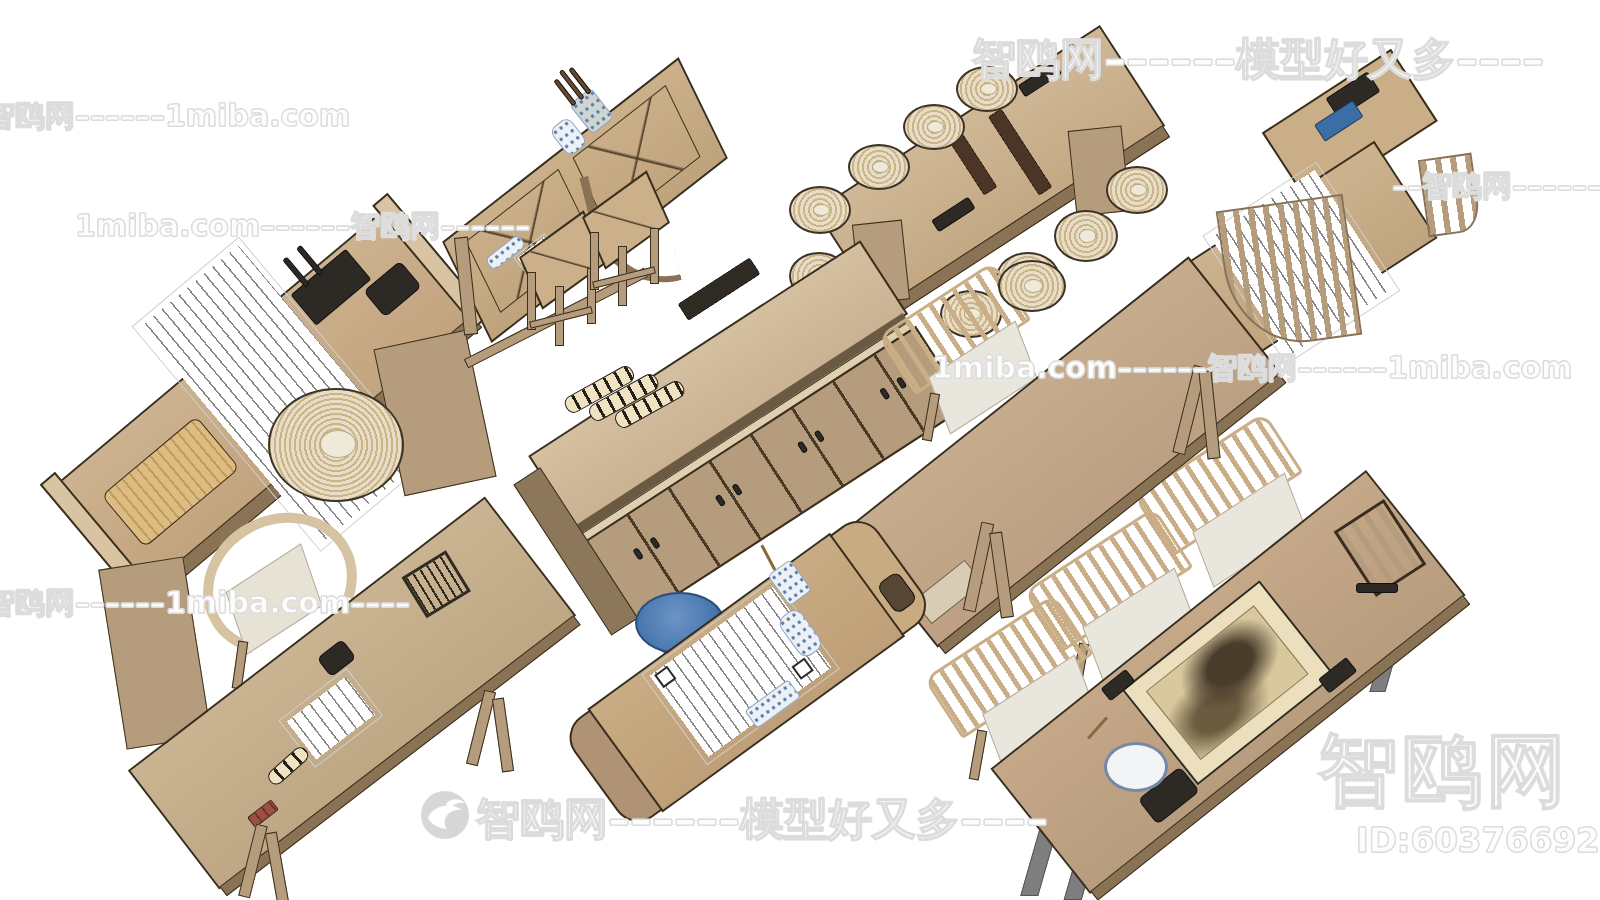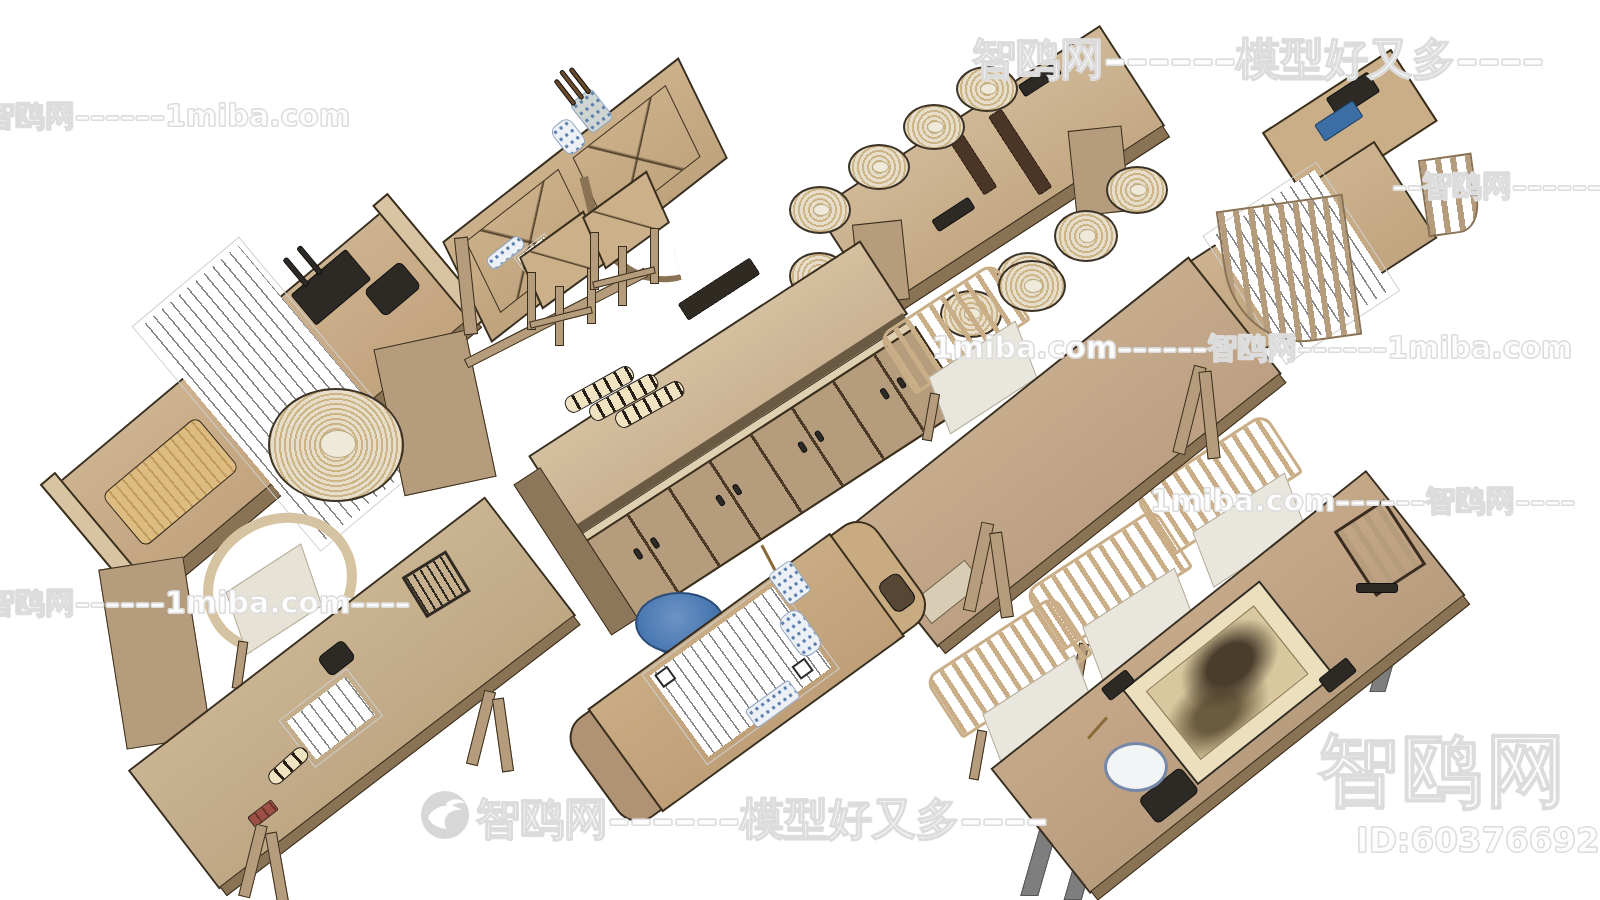--- a/index.html
+++ b/index.html
@@ -30,21 +30,21 @@
   .chaircushion{position:absolute;background:#e9e6de;border:1px solid #b4ab97;}
   
   .wm{position:absolute;white-space:nowrap;color:rgba(255,255,255,.93);font-weight:700;z-index:50;
       -webkit-text-stroke:1px var(--watermark);
       text-shadow:1px 0 0 var(--watermark),-1px 0 0 var(--watermark),0 1px 0 var(--watermark),0 -1px 0 var(--watermark);}
   .wm-tile{font-size:30px;}
   .wm-brand{font-size:44px;z-index:55;}
   #corner-logo{left:1318px;top:718px;font-size:80px;letter-spacing:4px;z-index:60;}
   #model-id{left:1356px;top:820px;font-size:34px;font-weight:700;z-index:60;letter-spacing:0px;}
   .t0{left:-75px;top:96px;} .t1{left:75px;top:206px;} .t2{left:1392px;top:166px;}
-  .t3{left:40px;top:383px;} .t4{left:932px;top:328px;} .t5{left:1150px;top:481px;}
+  .t3{left:40px;top:383px;} .t4{left:932px;top:348px;} .t5{left:1150px;top:481px;}
   .t6{left:-45px;top:583px;} .t7{left:1212px;top:676px;opacity:.8;}
   .wm-top{left:972px;top:30px;}
 </style>
 </head>
 <body>
 
 <div id="canvas">
 
   <div class="abs" style="left:50px;top:330px;width:430px;height:140px;">
     <div class="iso" style="transform:rotate(-40deg);">
@@ -252,23 +252,23 @@
     </div>
     <div class="abs" style="left:116px;top:140px;width:58px;height:44px;border-radius:50%;background:#f2f4f6;border:3px solid #7588a8;"></div>
     <div class="abs" style="left:108px;top:112px;width:3px;height:28px;background:#8a6a3a;transform:rotate(42deg);"></div>
   </div>
   <div class="abs" style="left:1346px;top:505px;width:70px;height:100px;z-index:7;">
     <div class="abs slatbg" style="left:4px;top:4px;width:54px;height:72px;border:3px solid #3a2c1e;transform:rotate(-33deg);"></div>
     <div class="dark" style="left:10px;top:78px;width:40px;height:8px;"></div>
   </div>
 
   <div class="wm wm-tile t0">––––智鸥网––––––1miba.com</div>
+  <div class="wm wm-tile t1">1miba.com––––––智鸥网––––––</div>
   <div class="wm wm-tile t2">––智鸥网––––––</div>
   <div class="wm wm-tile t4">1miba.com––––––智鸥网––––––1miba.com</div>
-  <div class="wm wm-tile t5">1miba.com––––––智鸥网––––</div>
   <div class="wm wm-tile t6">––智鸥网––––––1miba.com––––</div>
 
   <div class="wm wm-brand wm-top">智鸥网––––––模型好又多––––</div>
 
   <div class="abs" style="left:420px;top:790px;z-index:55;display:flex;align-items:flex-start;">
     <svg width="50" height="50" viewBox="0 0 50 50" style="margin-right:6px;">
       <circle cx="25" cy="25" r="24" fill="var(--logo-gray)"></circle>
       <path d="M8 27 C15 15 30 12 42 20 C34 19 29 22 26 27 C24 31 24 35 27 39 C18 38 10 34 8 27 Z" fill="#ffffff"></path>
       <path d="M26 14 C31 8 40 8 45 13 C39 12 33 14 30 18 Z" fill="#ffffff"></path>
     </svg>

